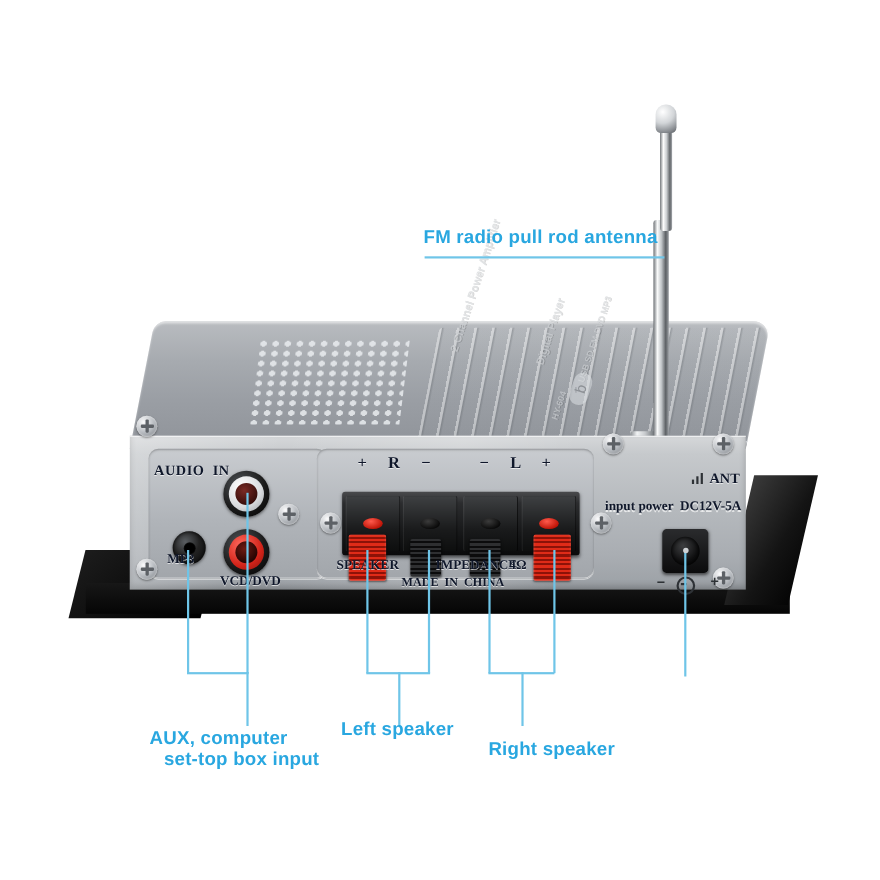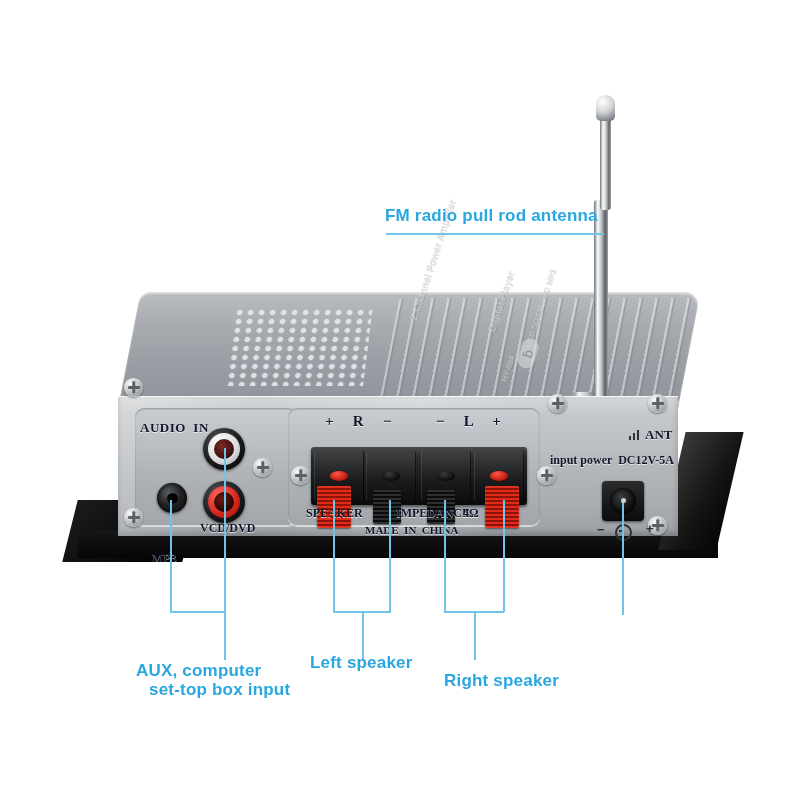--- a/index.html
+++ b/index.html
@@ -290,21 +290,21 @@
     <div class="screw" style="left:253px;top:458px;"></div>
     <div class="screw" style="left:291px;top:466px;"></div>
     <div class="screw" style="left:537px;top:466px;"></div>
     <div class="screw" style="left:548px;top:394px;"></div>
     <div class="screw" style="left:648px;top:394px;"></div>
     <div class="screw" style="left:648px;top:516px;"></div>
 
     <div class="panel-text" style="left:140px;top:420px;font-size:13px;letter-spacing:.5px;">AUDIO  IN</div>
 
     <div class="jack-35" style="left:157px;top:483px;"></div>
-    <div class="panel-text" style="left:152px;top:551px;font-size:12px;">MP3</div>
+    <div class="panel-text" style="left:152px;top:501px;font-size:12px;">MP3</div>
 
     <div class="rca white" style="left:203px;top:428px;">
       <div class="ring"></div>
       <div class="hole"></div>
     </div>
     <div class="rca red" style="left:203px;top:481px;">
       <div class="ring"></div>
       <div class="hole"></div>
     </div>
     <div class="panel-text" style="left:200px;top:521px;font-size:12px;">VCD/DVD</div>

